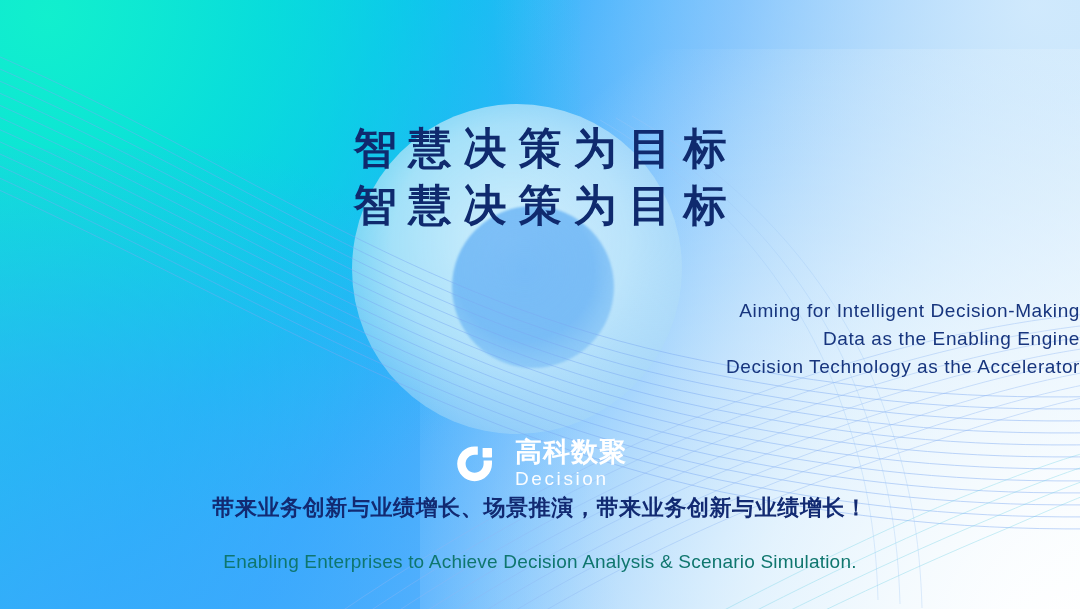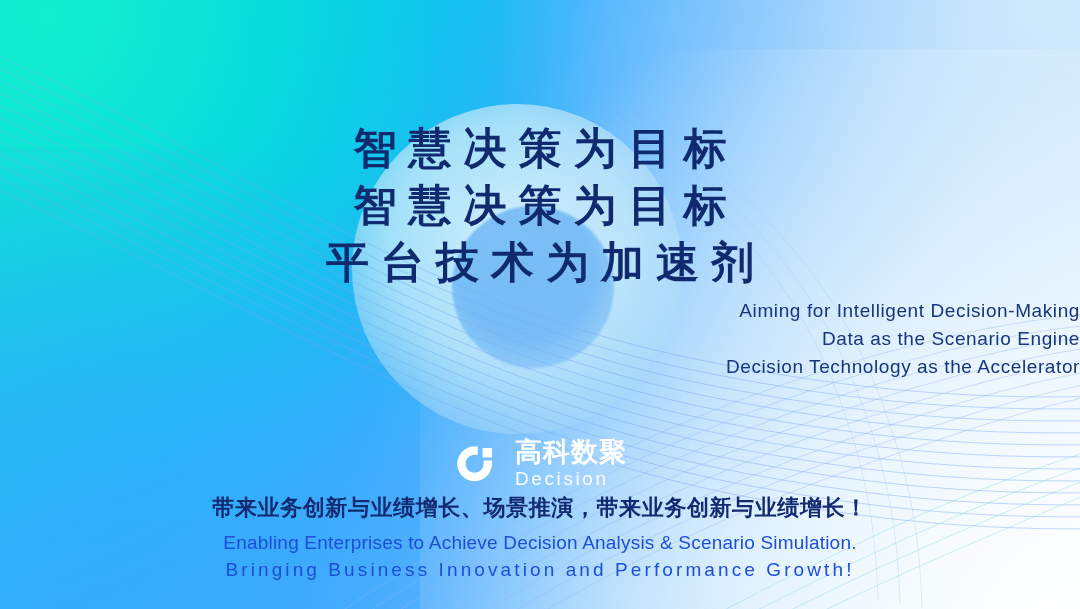--- a/index.html
+++ b/index.html
@@ -177,23 +177,23 @@
     top: 485px;
     left: 0; right: 0;
     color: #122a72;
     font-size: 22px;
     font-weight: 700;
     letter-spacing: 0.6px;
     white-space: nowrap;
   }
   .tagline-en {
     position: absolute;
-    top: 521px;
-    left: 0; right: 0;
-    color: #1d4ed8;
+    top: 540px;
+    left: 0; right: 0;
+    color: #0f766e;
     font-size: 19px;
     font-weight: 400;
     line-height: 27px;
   }
   .tagline-en .l1 { letter-spacing: 0.2px; white-space: nowrap; }
   .tagline-en .l2 { letter-spacing: 3.1px; white-space: nowrap; }
 </style>
 </head>
 <body>
 
@@ -251,26 +251,25 @@
         <path d="M 632 116 C 760 190 844 294 884 408 C 910 478 920 538 922 608"></path>
       </g>
     </svg>
   </div>
 
   <div class="content">
 
     <div class="headline">
       <div>智慧决策为目标</div>
       <div>智慧决策为目标</div>
-      <div>平台技术为加速剂</div>
     </div>
 
     <div class="subhead">
       <div>Aiming for Intelligent Decision-Making</div>
-      <div>Data as the Scenario Engine</div>
+      <div>Data as the Enabling Engine</div>
       <div>Decision Technology as the Accelerator</div>
     </div>
 
     <div class="logo">
       <svg class="logo-mark" viewBox="0 0 44 44">
         <path d="M21.6 3.4 C12.0 3.4 4.2 11.2 4.2 20.8 C4.2 30.4 12.0 38.2 21.6 38.2
                  C31.2 38.2 39.0 30.4 39.0 20.8 L39.0 17.6 L30.6 17.6 L30.6 20.8
                  C30.6 25.8 26.6 29.8 21.6 29.8 C16.6 29.8 12.6 25.8 12.6 20.8
                  C12.6 15.8 16.6 11.8 21.6 11.8 L24.8 11.8 L24.8 3.4 Z" fill="#ffffff"></path>
         <rect x="29.6" y="5.0" width="9.4" height="9.4" rx="0.6" fill="#ffffff"></rect>
@@ -278,17 +277,16 @@
       <div class="logo-words">
         <div class="logo-cn">高科数聚</div>
         <div class="logo-en">Decision</div>
       </div>
     </div>
 
     <div class="tagline-cn">带来业务创新与业绩增长、场景推演，带来业务创新与业绩增长！</div>
 
     <div class="tagline-en">
       <div class="l1">Enabling Enterprises to Achieve Decision Analysis &amp; Scenario Simulation.</div>
-      <div class="l2">Bringing Business Innovation and Performance Growth!</div>
     </div>
 
   </div>
 </div>
 
 </body></html>

